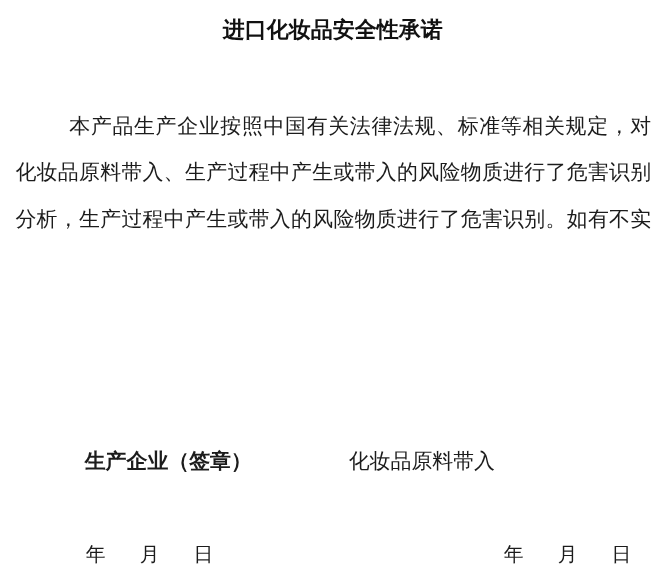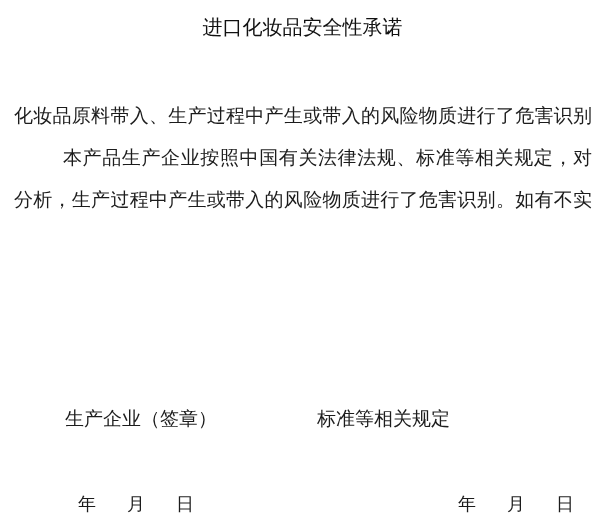--- a/index.html
+++ b/index.html
@@ -17,21 +17,21 @@
     color: #1c1c1c;
   }
   .title {
     position: absolute;
     top: 14px;
     left: 0;
     width: 100%;
     margin: 0;
     text-align: center;
     font-size: 20px;
-    font-weight: normal;
+    font-weight: bold;
     letter-spacing: 0px;
     color: #111111;
   }
   .body-block {
     position: absolute;
     top: 95px;
     left: 14px;
     width: 578px;
     font-size: 19px;
     line-height: 42px;
@@ -48,21 +48,21 @@
     padding-left: 49px;
     box-sizing: border-box;
   }
   .sig-label {
     position: absolute;
     top: 406px;
     font-size: 19px;
     white-space: nowrap;
     color: #1c1c1c;
   }
-  .sig-producer { left: 65px; }
+  .sig-producer { left: 77px; font-weight: bold; }
   .sig-representative { left: 317px; }
   .date-group {
     position: absolute;
     top: 492px;
     display: flex;
     flex-direction: row;
     gap: 31px;
     font-size: 18px;
     color: #1c1c1c;
   }
@@ -70,28 +70,28 @@
   .date-right { left: 458px; }
 </style>
 </head>
 <body>
 
 <div class="page">
 
   <h1 class="title">进口化妆品安全性承诺</h1>
 
   <div class="body-block">
+    <div class="body-line just indent">本产品生产企业按照中国有关法律法规、标准等相关规定，对</div>
     <div class="body-line just">化妆品原料带入、生产过程中产生或带入的风险物质进行了危害识别</div>
-    <div class="body-line just indent">本产品生产企业按照中国有关法律法规、标准等相关规定，对</div>
     <div class="body-line just">分析，生产过程中产生或带入的风险物质进行了危害识别。如有不实</div>
   </div>
 
   <div class="sig-label sig-producer">生产企业（签章）</div>
 
-  <div class="sig-label sig-representative">标准等相关规定</div>
+  <div class="sig-label sig-representative">化妆品原料带入</div>
 
   <div class="date-group date-left">
     <span>年</span>
     <span>月</span>
     <span>日</span>
   </div>
 
   <div class="date-group date-right">
     <span>年</span>
     <span>月</span>

